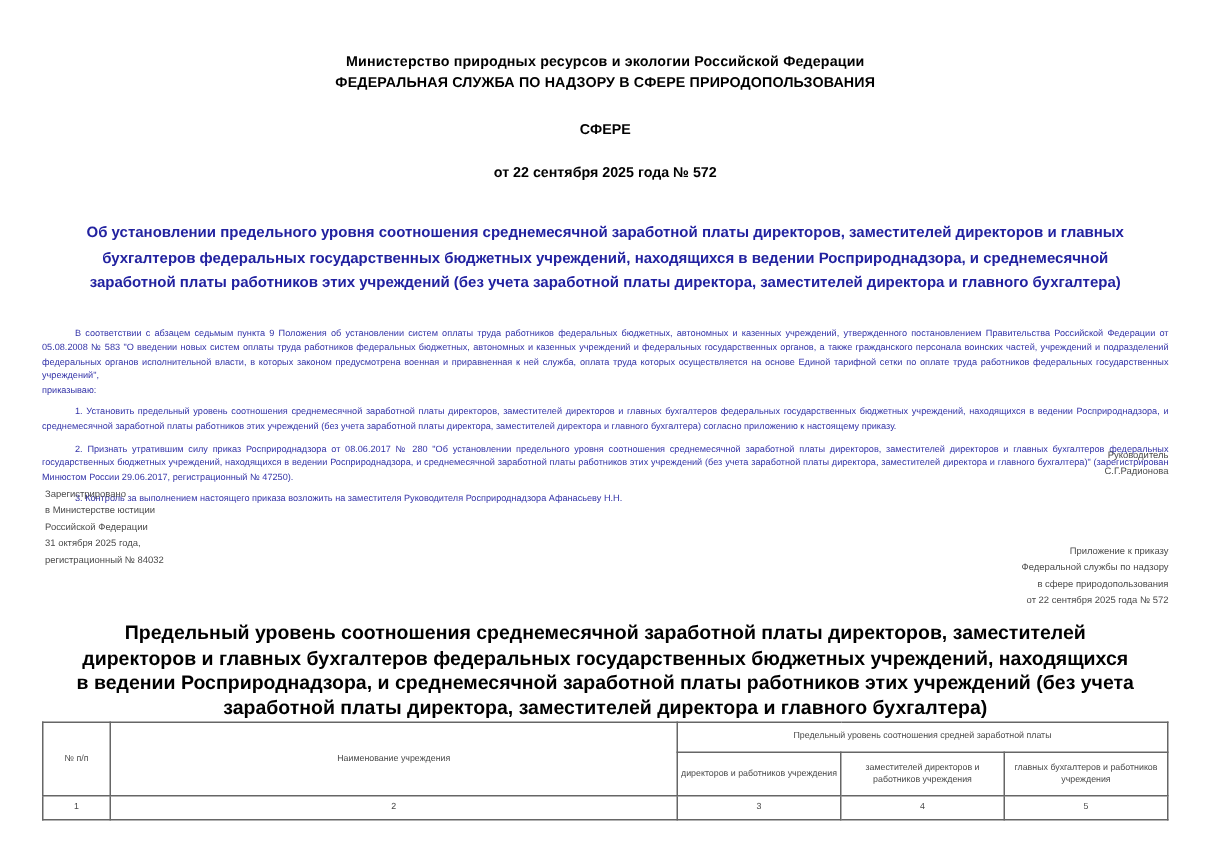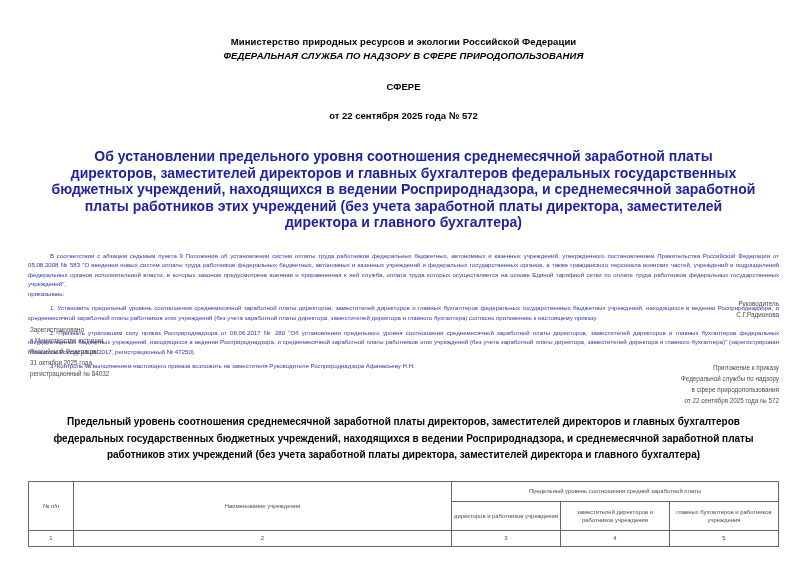--- a/index.html
+++ b/index.html
@@ -28,35 +28,34 @@
   }
   .hdr-line1 {
     font-size: 9.5px;
     padding-top: 24px;
     letter-spacing: 0.1px;
   }
   .hdr-line2 {
     font-size: 9.5px;
     padding-top: 3px;
     letter-spacing: 0.1px;
-    font-style: italic;
   }
   .hdr-prikaz {
     font-size: 9.5px;
     padding-top: 20px;
   }
   .hdr-date {
     font-size: 9.5px;
     padding-top: 18px;
   }
   .doc-title {
     margin: 27px auto 0 auto;
     width: 706px;
     text-align: center;
-    font-size: 14px;
+    font-size: 10px;
     font-weight: bold;
     line-height: 16.5px;
     color: #2222a0;
   }
   .body-block {
     margin-top: 20px;
     font-size: 6.1px;
     line-height: 9.6px;
     text-align: justify;
     color: #3333a8;
@@ -97,21 +96,21 @@
     font-size: 6.3px;
     line-height: 11px;
     color: #4a4a4a;
   }
   .appendix-title {
     position: absolute;
     left: 50px;
     right: 50px;
     top: 414px;
     text-align: center;
-    font-size: 10px;
+    font-size: 13px;
     font-weight: bold;
     line-height: 16.5px;
     color: #000000;
   }
   table.grid {
     position: absolute;
     left: 28px;
     top: 481px;
     width: 751px;
     border-collapse: collapse;

